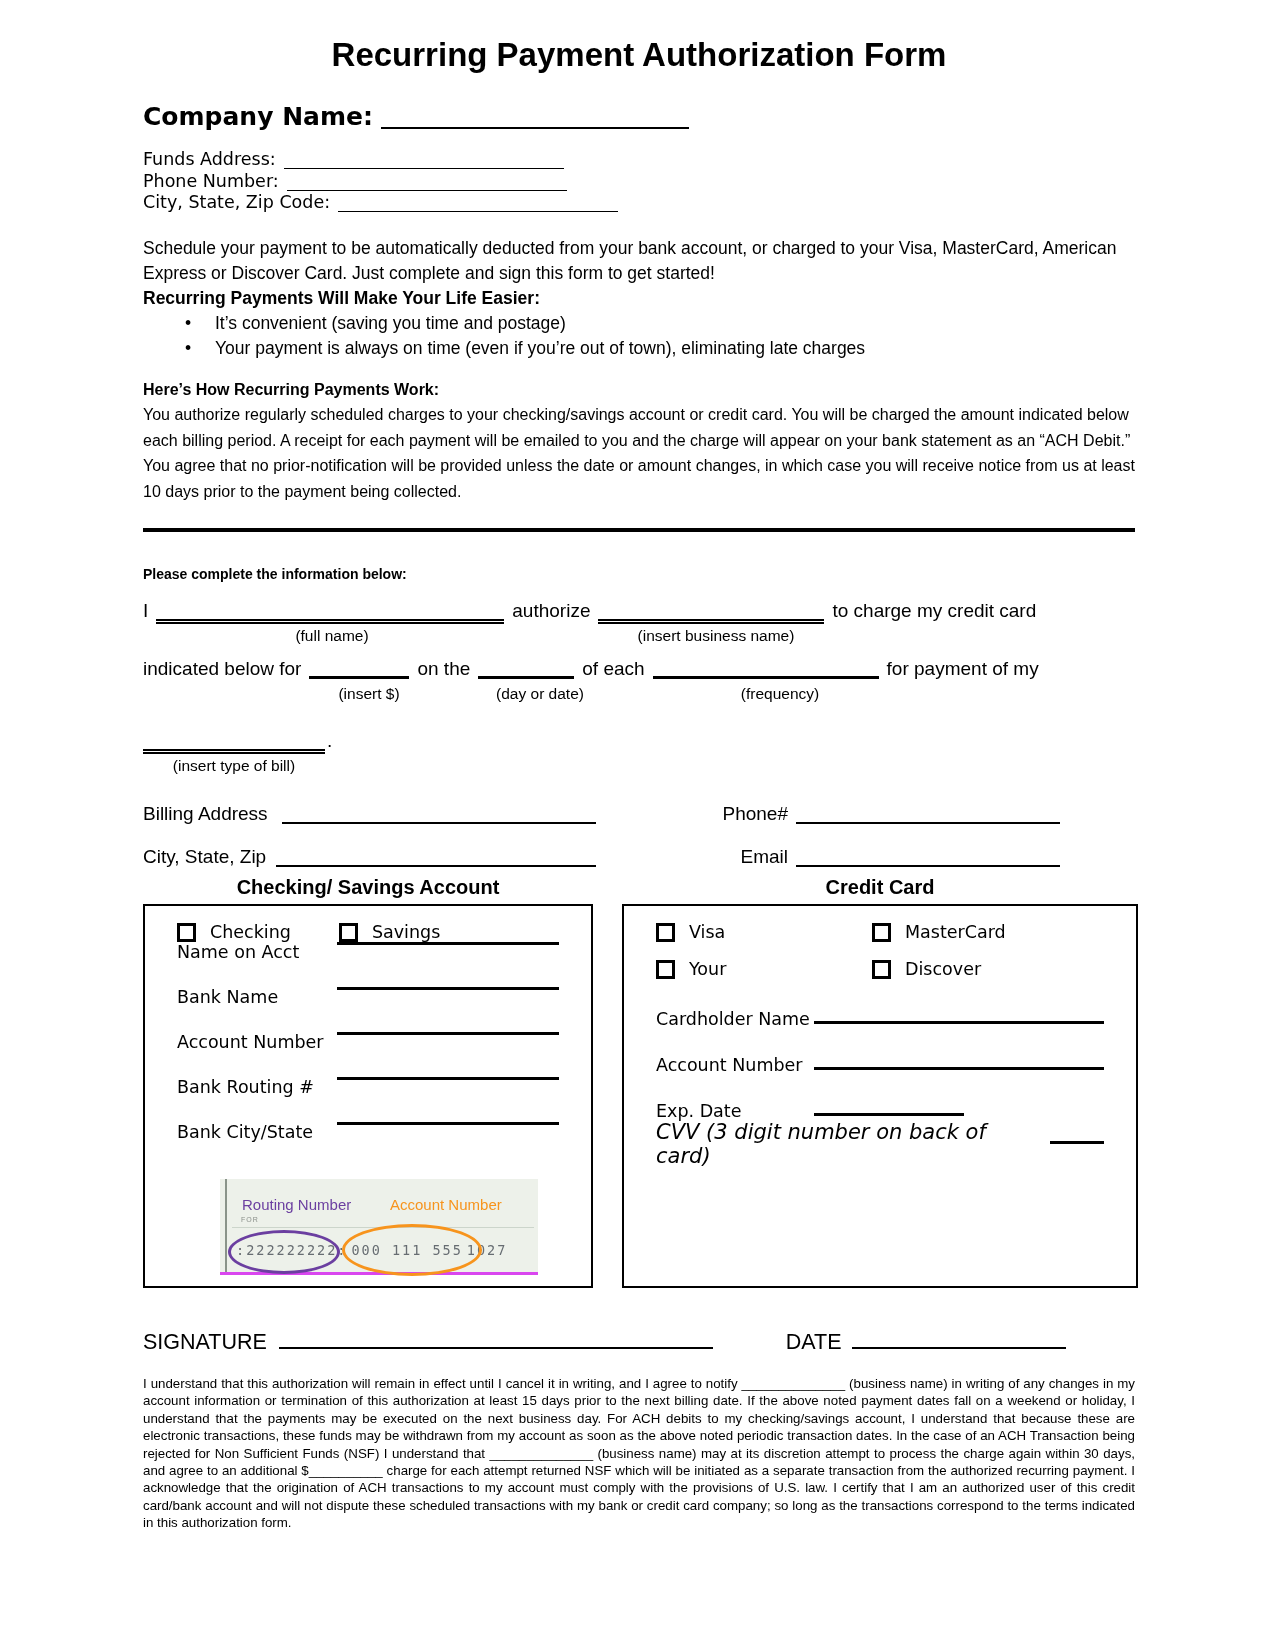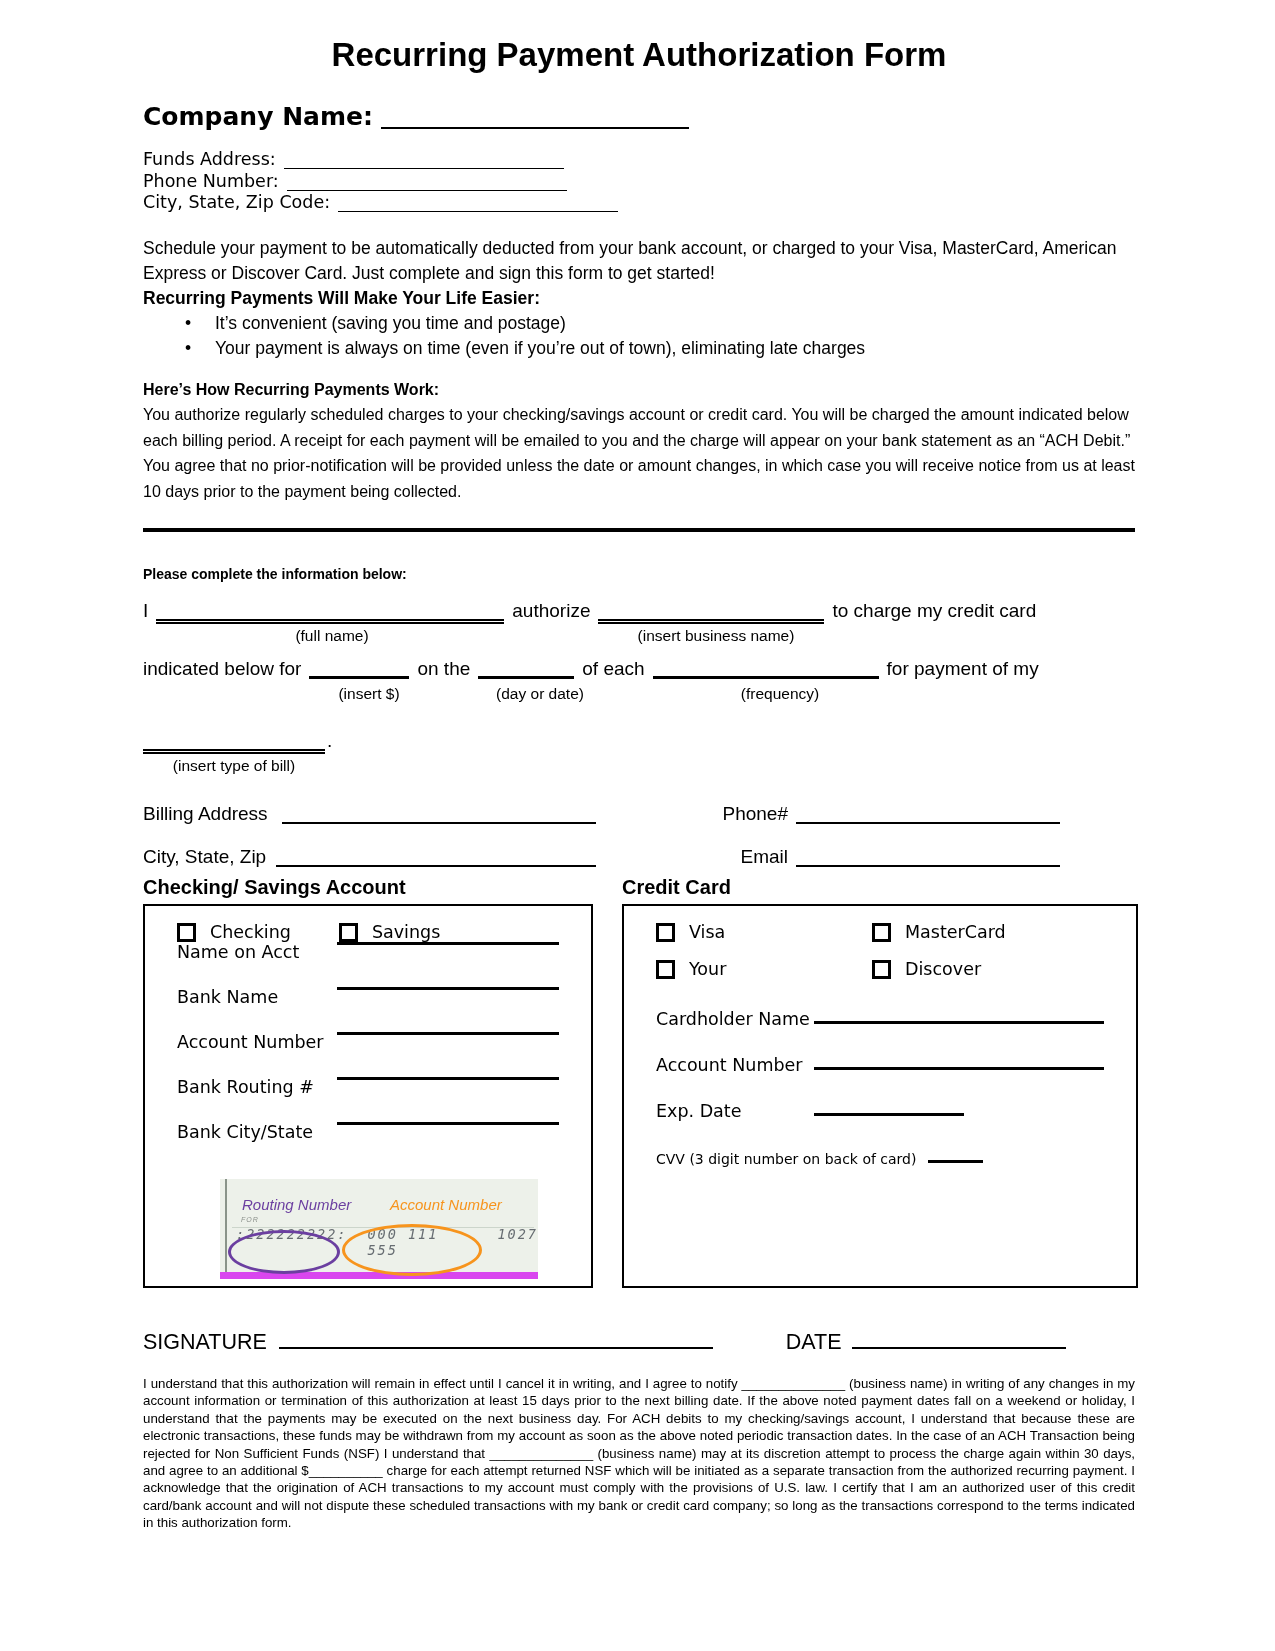--- a/index.html
+++ b/index.html
@@ -46,50 +46,50 @@
   .brow{display:flex;align-items:baseline;font-size:19px;margin-top:21px;}
   .bleft{width:567px;}
   .bleft .blank{width:314px;margin-left:14px;border-bottom-width:2.5px;}
   .rlabel{display:inline-block;width:78px;text-align:right;}
   .bright .blank{width:264px;margin-left:8px;border-bottom-width:2.5px;}
 
   
   .columns{display:flex;gap:29px;margin-top:8px;}
   .col-left{width:460px;}
   .col-right{width:516px;}
-  .col-head{font-weight:700;font-size:20px;margin-bottom:5px;}
+  .col-head{text-align:center;font-weight:700;font-size:20px;margin-bottom:5px;}
   .box{border:2px solid #000;height:384px;box-sizing:border-box;padding:16px 32px;position:relative;}
 
   .cbrow{display:flex;align-items:center;}
   .cbitem{display:flex;align-items:center;gap:14px;font-family:"DejaVu Sans",sans-serif;font-size:17.5px;}
   .cb{width:19px;height:19px;border:3px solid #000;box-sizing:border-box;background:#fff;flex:0 0 auto;}
   .cbrow .cbitem + .cbitem{margin-left:48px;}
   .cbgrid{display:grid;grid-template-columns:216px auto;row-gap:17px;}
 
   .fieldrow{display:flex;height:45px;align-items:flex-start;}
   .fieldrow:first-of-type{margin-top:-6px;}
   .flabel{font-family:"DejaVu Sans",sans-serif;font-size:17.5px;flex:0 0 160px;}
   .fline{display:inline-block;border-bottom:3px solid #000;height:0;margin-bottom:5px;}
   .wl222{width:222px;}
   .col-right .flabel{flex:0 0 158px;}
   .wr296{width:296px;}.wr150{width:150px;}.wr55{width:55px;}
   .crow{display:flex;height:46px;align-items:flex-end;}
   .crows{margin-top:4px;}
-  .cvvrow{display:flex;height:46px;align-items:flex-end;font-family:"DejaVu Sans",sans-serif;font-size:14px;}
+  .cvvrow{display:flex;height:46px;align-items:center;font-family:"DejaVu Sans",sans-serif;font-size:21px;font-style:italic;}
   .cvvrow .fline{margin-left:12px;margin-bottom:4px;}
 
   
   .check-img{position:relative;width:318px;height:93px;margin:12px 0 0 43px;
-             background:#edf1ea;border-bottom:7px solid #d946ef;font-style:italic;}
+             background:#edf1ea;border-bottom:3px solid #d946ef;}
   .check-edge{position:absolute;left:5px;top:0;bottom:0;width:2px;background:#8a948a;}
   .chk-routing{position:absolute;left:22px;top:17px;color:#6b3fa0;font-size:15px;font-family:"Liberation Sans",sans-serif;}
   .chk-account{position:absolute;left:170px;top:17px;color:#f7941d;font-size:15px;}
   .chk-for{position:absolute;left:21px;top:37px;font-size:7px;color:#8a8f8a;letter-spacing:1px;}
   .chk-rule{position:absolute;left:12px;right:4px;top:48px;height:1px;background:#ccd5cb;}
-  .micr-line{position:absolute;left:16px;bottom:14px;display:flex;gap:20px;
+  .micr-line{position:absolute;left:16px;bottom:14px;display:flex;gap:4px;
              font-family:"DejaVu Sans Mono",monospace;font-size:13.5px;color:#676d72;letter-spacing:2px;}
   .ellipse{position:absolute;border-radius:50%;}
   .ellipse.purple{left:8px;top:51px;width:106px;height:38px;border:3px solid #6b3fa0;}
   .ellipse.orange{left:122px;top:45px;width:134px;height:46px;border:3px solid #f7941d;}
 
   
   .sigrow{display:flex;align-items:baseline;margin-top:42px;font-size:21.5px;}
   .sigrow .sigline{width:434px;margin-left:12px;}
   .sigrow .datelabel{margin-left:73px;}
   .sigrow .dateline{width:214px;margin-left:10px;}

